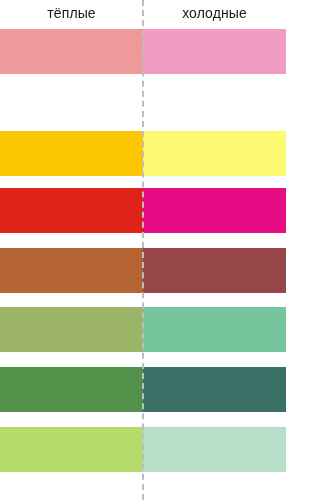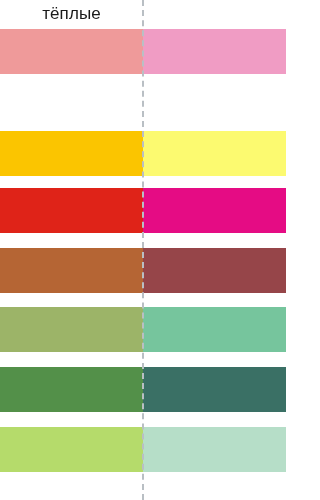--- a/index.html
+++ b/index.html
@@ -30,21 +30,21 @@
     width: 286px;
     height: 26px;
     display: flex;
     z-index: 3;
   }
   .header-cell {
     flex: 0 0 50%;
     display: flex;
     align-items: center;
     justify-content: center;
-    font-size: 17px;
+    font-size: 14px;
     color: #1a1a1a;
     letter-spacing: 0.1px;
     line-height: 1;
     white-space: nowrap;
   }
   .header-cell.warm   { justify-content: center; }
   .header-cell.cool   { justify-content: center; }
 
   
   .divider {
@@ -78,20 +78,21 @@
   }
   .swatch.empty { background: transparent; }
 </style>
 </head>
 <body>
 
 <div id="chart">
 
   <div class="header">
     <div class="header-cell warm">тёплые</div>
+    <div class="header-cell cool">холодные</div>
   </div>
 
   <div class="divider"></div>
 
   <div class="rows" id="rows">
       <div class="row" style="top: 3px; height: 45px;">
         <div class="swatch" style="background: rgb(239, 154, 154);"></div>
         <div class="swatch" style="background: rgb(240, 156, 196);"></div>
       </div>
       <div class="row" style="top: 48px; height: 57px;">

